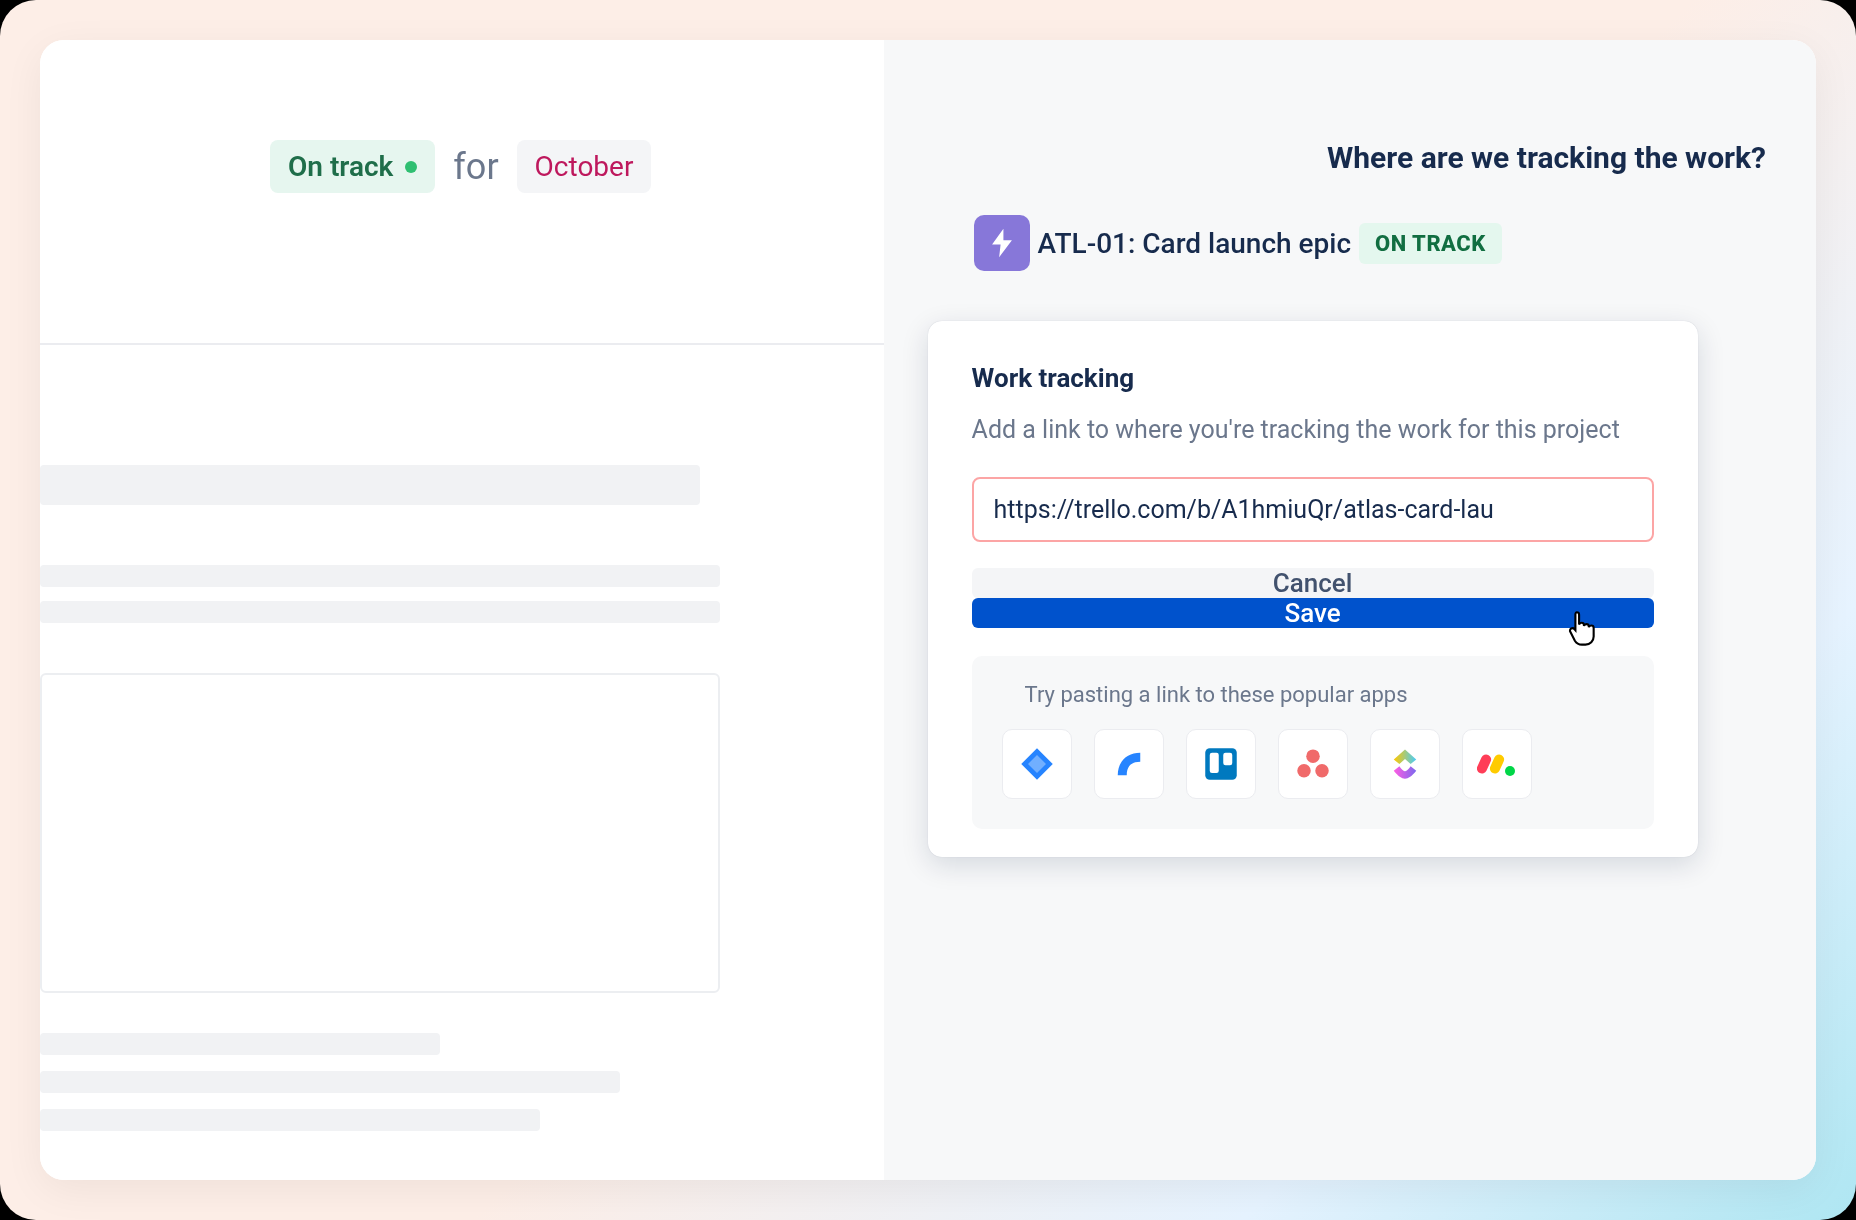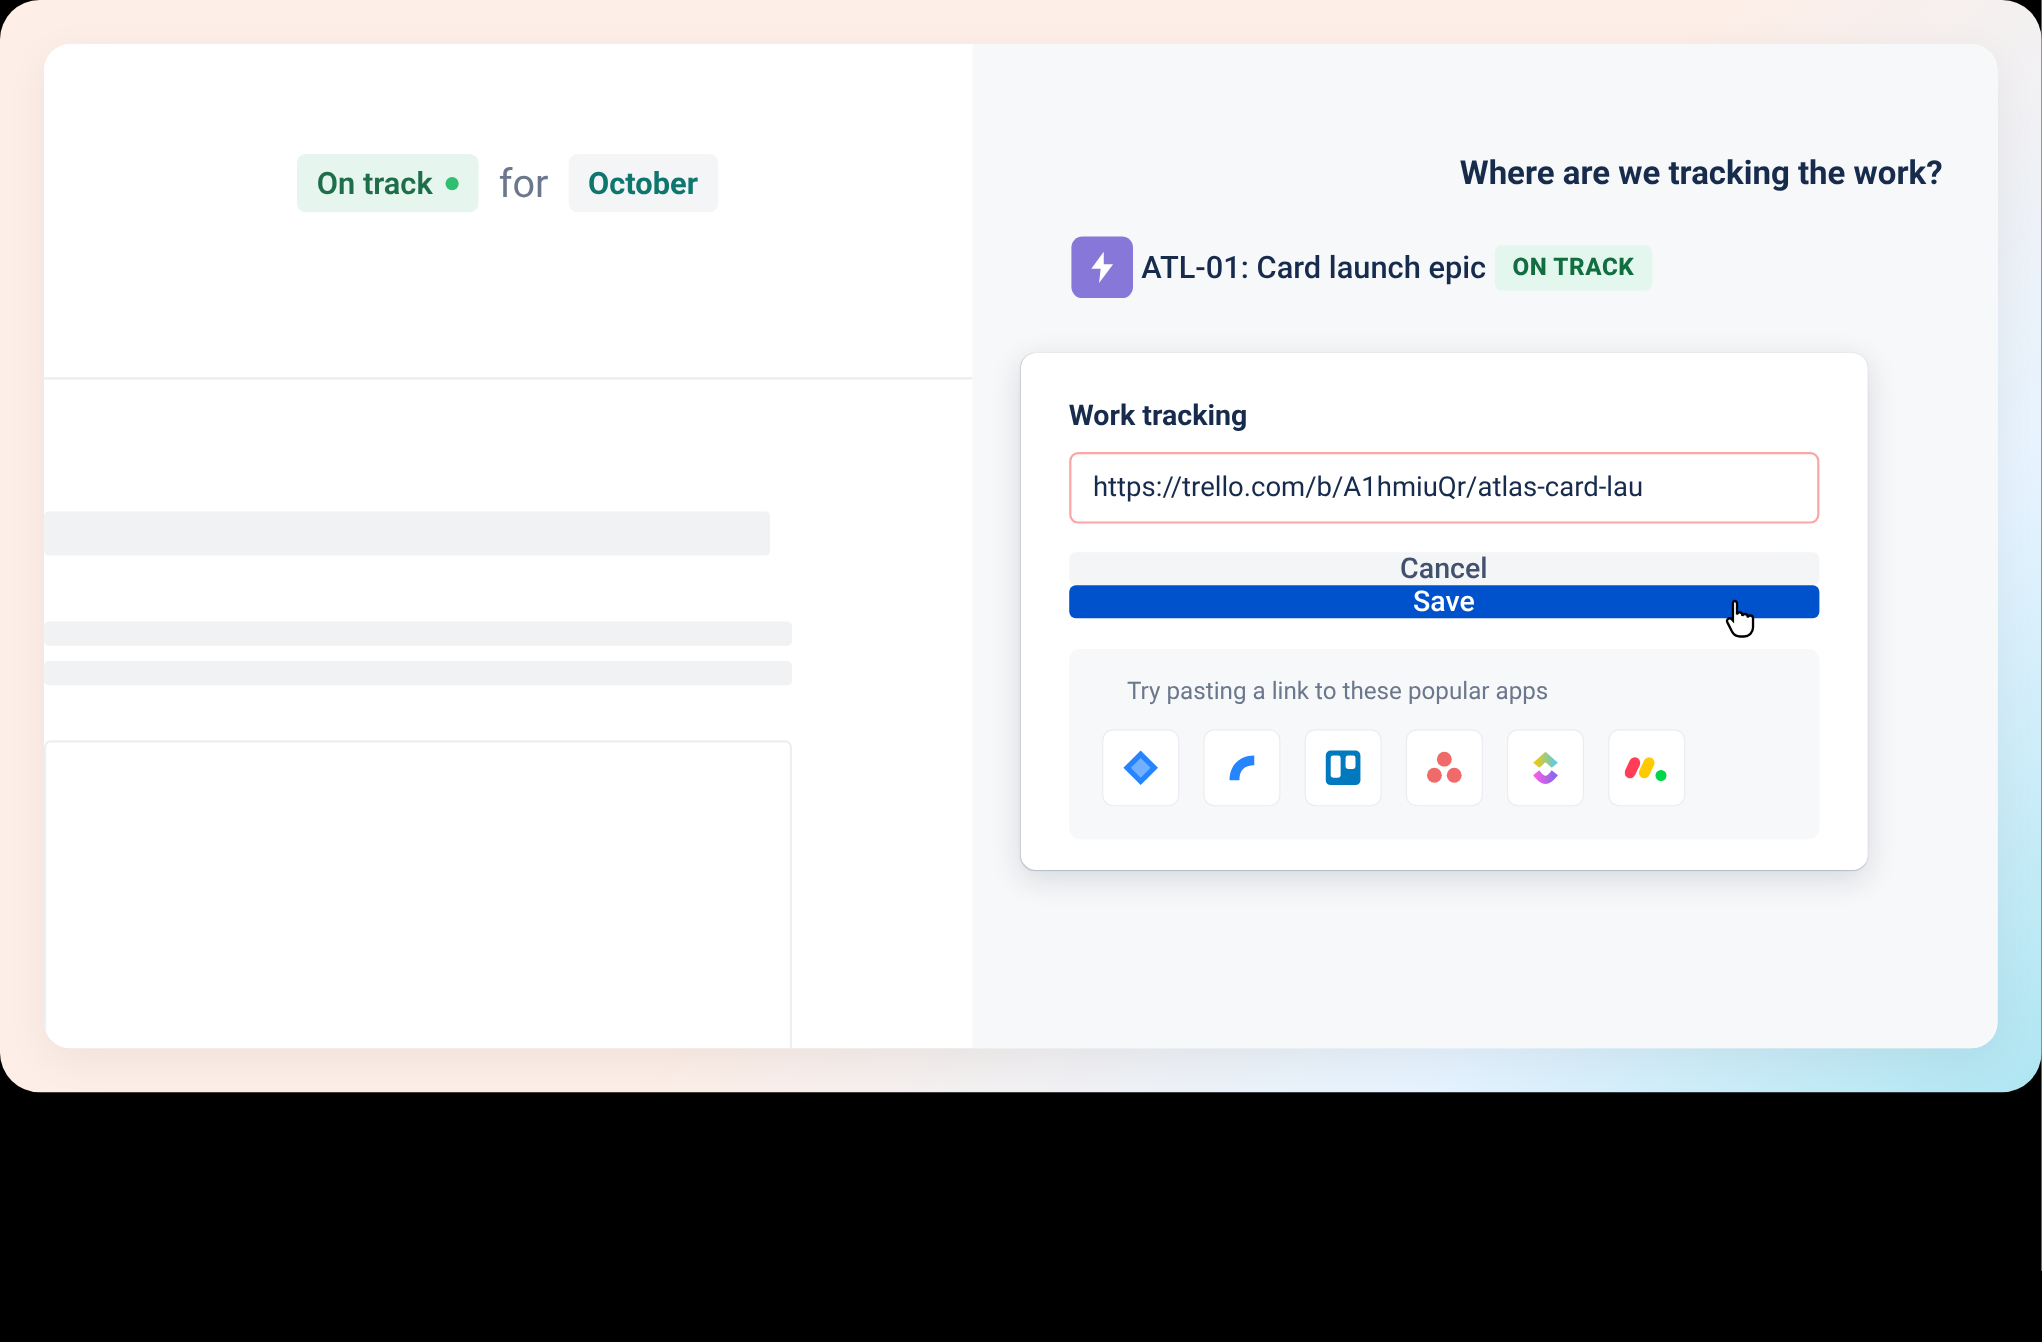--- a/index.html
+++ b/index.html
@@ -5,21 +5,21 @@
   * { box-sizing: border-box; margin: 0; padding: 0; }
   body {
     font-family: -apple-system, BlinkMacSystemFont, "Segoe UI", Roboto, Helvetica, Arial, sans-serif;
     background: #000;
     width: 1856px;
     height: 1220px;
     overflow: hidden;
   }
   .outer-frame {
     width: 1856px;
-    height: 993px;
+    height: 1220px;
     background: linear-gradient(135deg, #fdeee7 0%, #fdeee7 55%, #e6f3ff 80%, #aee6f2 100%);
     border-radius: 36px;
     padding: 40px;
     position: relative;
   }
   .window {
     background: #fff;
     width: 100%;
     height: 100%;
     border-radius: 24px;
@@ -59,22 +59,22 @@
     background: #e6f6ef;
     color: #1f6e4a;
   }
   .dot {
     width: 12px; height: 12px; border-radius: 50%;
     background: #2fbf71;
   }
   .for-text { color: #6b778c; font-size: 36px; }
   .chip-month {
     background: #f4f5f7;
-    color: #0f766e;
-    font-weight: 700;
+    color: #be185d;
+    font-weight: 400;
     padding: 10px 18px;
     border-radius: 8px;
   }
 
   
   .divider-line {
     height: 2px; background: #ebecf0; margin-top: 150px;
     margin-left: -40px; margin-right: -30px;
   }
   .skel { background: #f1f2f4; border-radius: 4px; }
@@ -249,20 +249,21 @@
           <svg width="34" height="34" viewBox="0 0 24 24" fill="none">
             <path d="M13 2 L5 13 H11 L10 22 L19 10 H13 L13 2 Z" fill="#ffffff"></path>
           </svg>
         </div>
         <span class="epic-label">ATL-01: Card launch epic</span>
         <span class="badge-track">ON TRACK</span>
       </div>
 
       <div class="card">
         <div class="card-title">Work tracking</div>
+        <div class="card-desc">Add a link to where you're tracking the work for this project</div>
 
         <input class="url-input" type="text" value="https://trello.com/b/A1hmiuQr/atlas-card-lau" style="">
 
         <div class="btn-row">
           <button class="btn btn-cancel">Cancel</button>
           <button class="btn btn-save">
             <span>Save</span>
             <span class="cursor-hand">
               <svg viewBox="0 0 32 36" width="34" height="38">
                 <path d="M10 4c1.3 0 2.3 1 2.3 2.3v9.4c.3-1 1.2-1.7 2.3-1.7 1.3 0 2.3 1 2.3 2.3v.7c.3-1 1.2-1.7 2.3-1.7 1.3 0 2.3 1 2.3 2.3v.7c.3-1 1.2-1.7 2.3-1.7 1.3 0 2.3 1 2.3 2.3v8.1c0 4.2-3.4 7.7-7.7 7.7h-3.5c-2.7 0-5.2-1.4-6.6-3.7L4 22.6c-.7-1.1-.3-2.6.8-3.2 1-.6 2.2-.4 3 .5l1 1.1V6.3C8.7 5 9.7 4 10 4z" fill="#fff" stroke="#000" stroke-width="2"></path>

